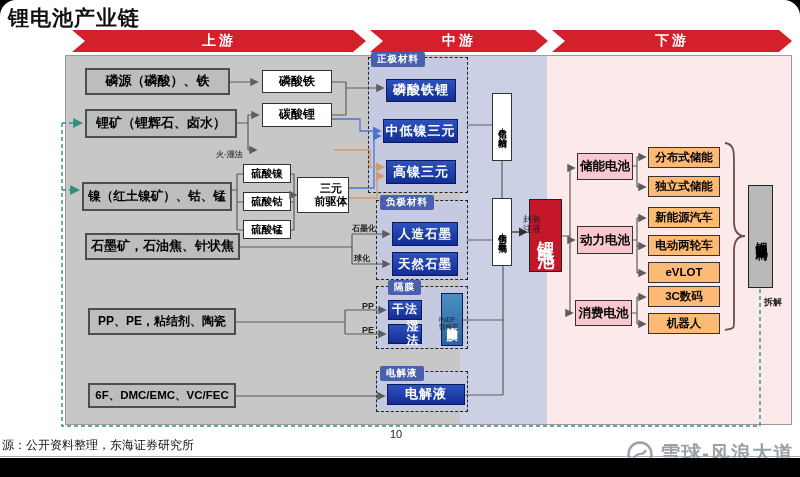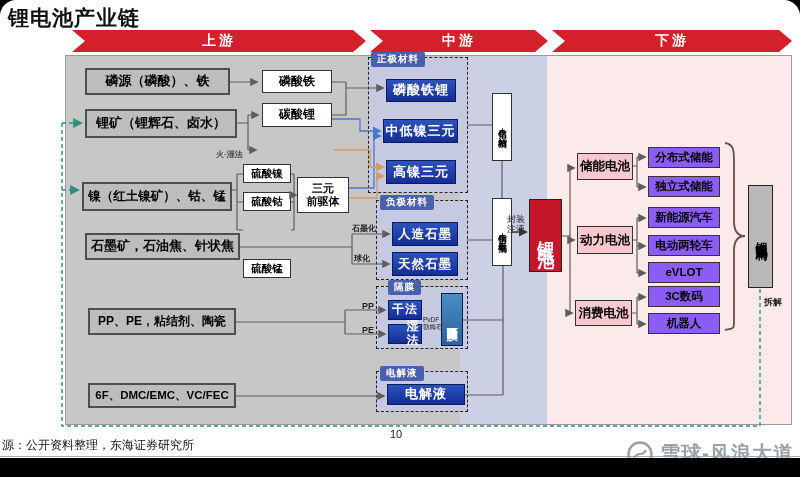--- a/index.html
+++ b/index.html
@@ -10,28 +10,28 @@
     display:flex;align-items:center;justify-content:center;letter-spacing:3px;
     clip-path:polygon(0 0,calc(100% - 13px) 0,100% 50%,calc(100% - 13px) 100%,0 100%,13px 50%);}
   .region{position:absolute;top:55px;height:370px;}
   .box{position:absolute;display:flex;align-items:center;justify-content:center;text-align:center;
     font-weight:bold;box-sizing:border-box;z-index:3;line-height:1.15;}
   .gbox{background:#bdbdbd;border:2px solid #4e4e4e;color:#000;font-size:13px;}
   .wbox{background:#fff;border:1.5px solid #333;color:#000;font-size:12px;}
   .bbox{background:linear-gradient(#2e52bd,#132e96);border:1.5px solid #0a1a5c;color:#fff;font-size:13px;letter-spacing:1px;}
   .tealbox{background:linear-gradient(#4a8ec2,#2a62a0);border:1.5px solid #0a1a5c;color:#fff;font-size:11px;}
   .pinkbox{background:#f8c8ce;border:1.5px solid #333;color:#000;font-size:12.5px;}
-  .cream{background:#8b5cf6;border:1.5px solid #333;color:#000;font-size:11.5px;}
+  .cream{background:#fdba74;border:1.5px solid #333;color:#000;font-size:11.5px;}
   .graybox{background:#b9b9b9;border:1.5px solid #222;color:#000;font-size:12px;}
   .redbox{background:#c5162a;border:1.5px solid #222;color:#fff;font-size:17px;letter-spacing:5px;}
   .panel{position:absolute;background:#c5cae1;border:1.6px dashed #222;box-sizing:border-box;z-index:2;}
   .ptab{position:absolute;background:#4a5fae;color:#fff;font-size:9.5px;font-weight:bold;padding:1px 6px;border-radius:2px;z-index:4;letter-spacing:1px;}
   .vtext{writing-mode:vertical-rl;text-orientation:upright;}
   .note{position:absolute;font-size:8px;color:#222;z-index:5;line-height:1.15;font-weight:bold;}
-  .prewrap{white-space:pre-line;}
+  .prewrap{white-space:pre-line;padding-left:16px;}
   #connectors{position:absolute;left:0;top:0;z-index:6;pointer-events:none;}
   #footer-line{position:absolute;left:0;top:456px;width:800px;border-top:1px solid #aaa;}
   #source{position:absolute;left:2px;top:437px;font-size:12px;color:#111;}
   #pageno{position:absolute;left:390px;top:428px;font-size:11px;color:#222;}
   #watermark{position:absolute;right:6px;top:440px;display:flex;align-items:flex-start;gap:6px;color:#98a2aa;font-size:20px;font-weight:bold;letter-spacing:1px;}
 </style>
 </head>
 <body>
 
 <div id="page">
@@ -51,21 +51,21 @@
   <div class="box gbox" style="left:85px;top:109px;width:152px;height:29px;">锂矿（锂辉石、卤水）</div>
   <div class="box gbox" style="left:82px;top:176px;width:150px;height:29px;font-size:12.5px;margin-top:6px;">镍（红土镍矿）、钴、锰</div>
   <div class="box gbox" style="left:85px;top:233px;width:155px;height:27px;">石墨矿，石油焦、针状焦</div>
   <div class="box gbox" style="left:88px;top:308px;width:148px;height:27px;font-size:12px;">PP、PE，粘结剂、陶瓷</div>
   <div class="box gbox" style="left:88px;top:383px;width:148px;height:25px;font-size:11.5px;">6F、DMC/EMC、VC/FEC</div>
 
   <div class="box wbox" style="left:262px;top:70px;width:70px;height:23px;">磷酸铁</div>
   <div class="box wbox" style="left:262px;top:103px;width:70px;height:24px;">碳酸锂</div>
   <div class="box wbox" style="left:243px;top:164px;width:48px;height:19px;font-size:10.5px;">硫酸镍</div>
   <div class="box wbox" style="left:243px;top:192px;width:48px;height:19px;font-size:10.5px;">硫酸钴</div>
-  <div class="box wbox" style="left:243px;top:220px;width:48px;height:19px;font-size:10.5px;margin-top:39px;">硫酸锰</div>
+  <div class="box wbox" style="left:243px;top:220px;width:48px;height:19px;font-size:10.5px;">硫酸锰</div>
   <div class="box wbox prewrap" style="left:297px;top:177px;width:52px;height:36px;font-size:11px;">三元
 前驱体</div>
   <div class="note" style="left:216px;top:150px;color:#444;">火·湿法</div>
 
   <div class="panel" style="left:368px;top:57px;width:100px;height:136px;"></div>
   <div class="ptab" style="left:371px;top:52px;">正极材料</div>
   <div class="box bbox" style="left:386px;top:79px;width:70px;height:23px;">磷酸铁锂</div>
   <div class="box bbox" style="left:383px;top:119px;width:75px;height:24px;">中低镍三元</div>
   <div class="box bbox" style="left:386px;top:160px;width:70px;height:24px;">高镍三元</div>
 

